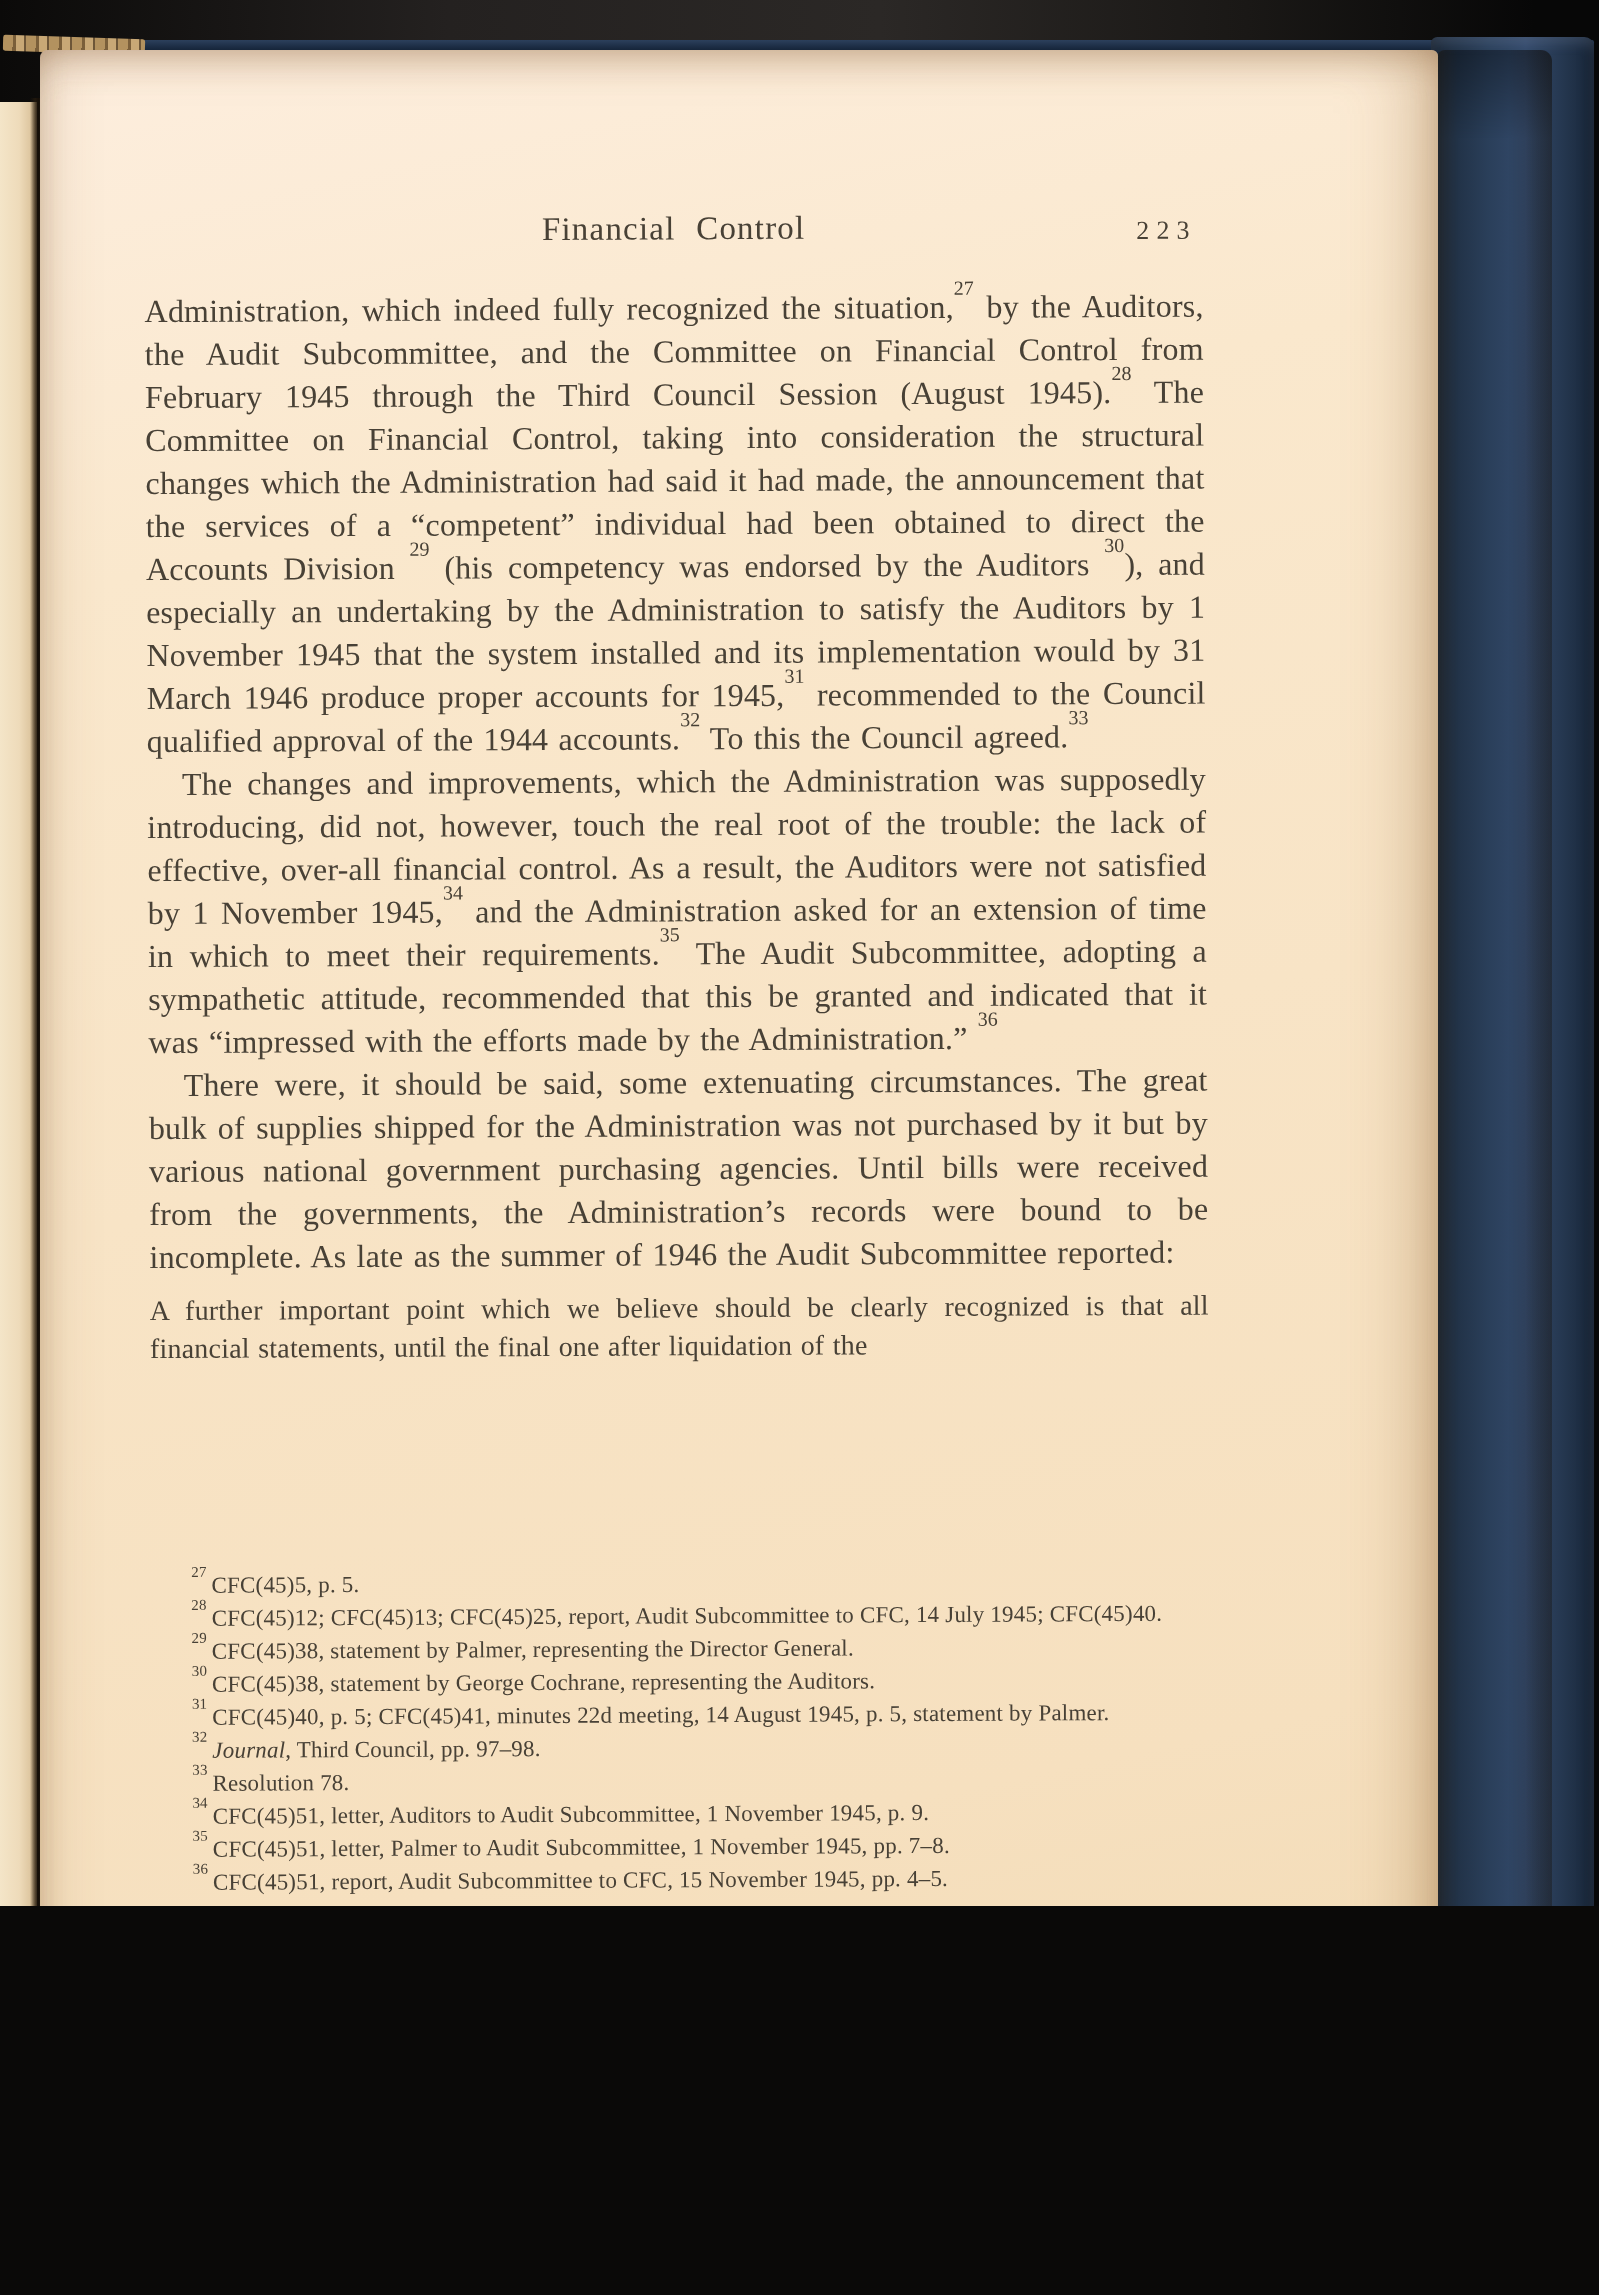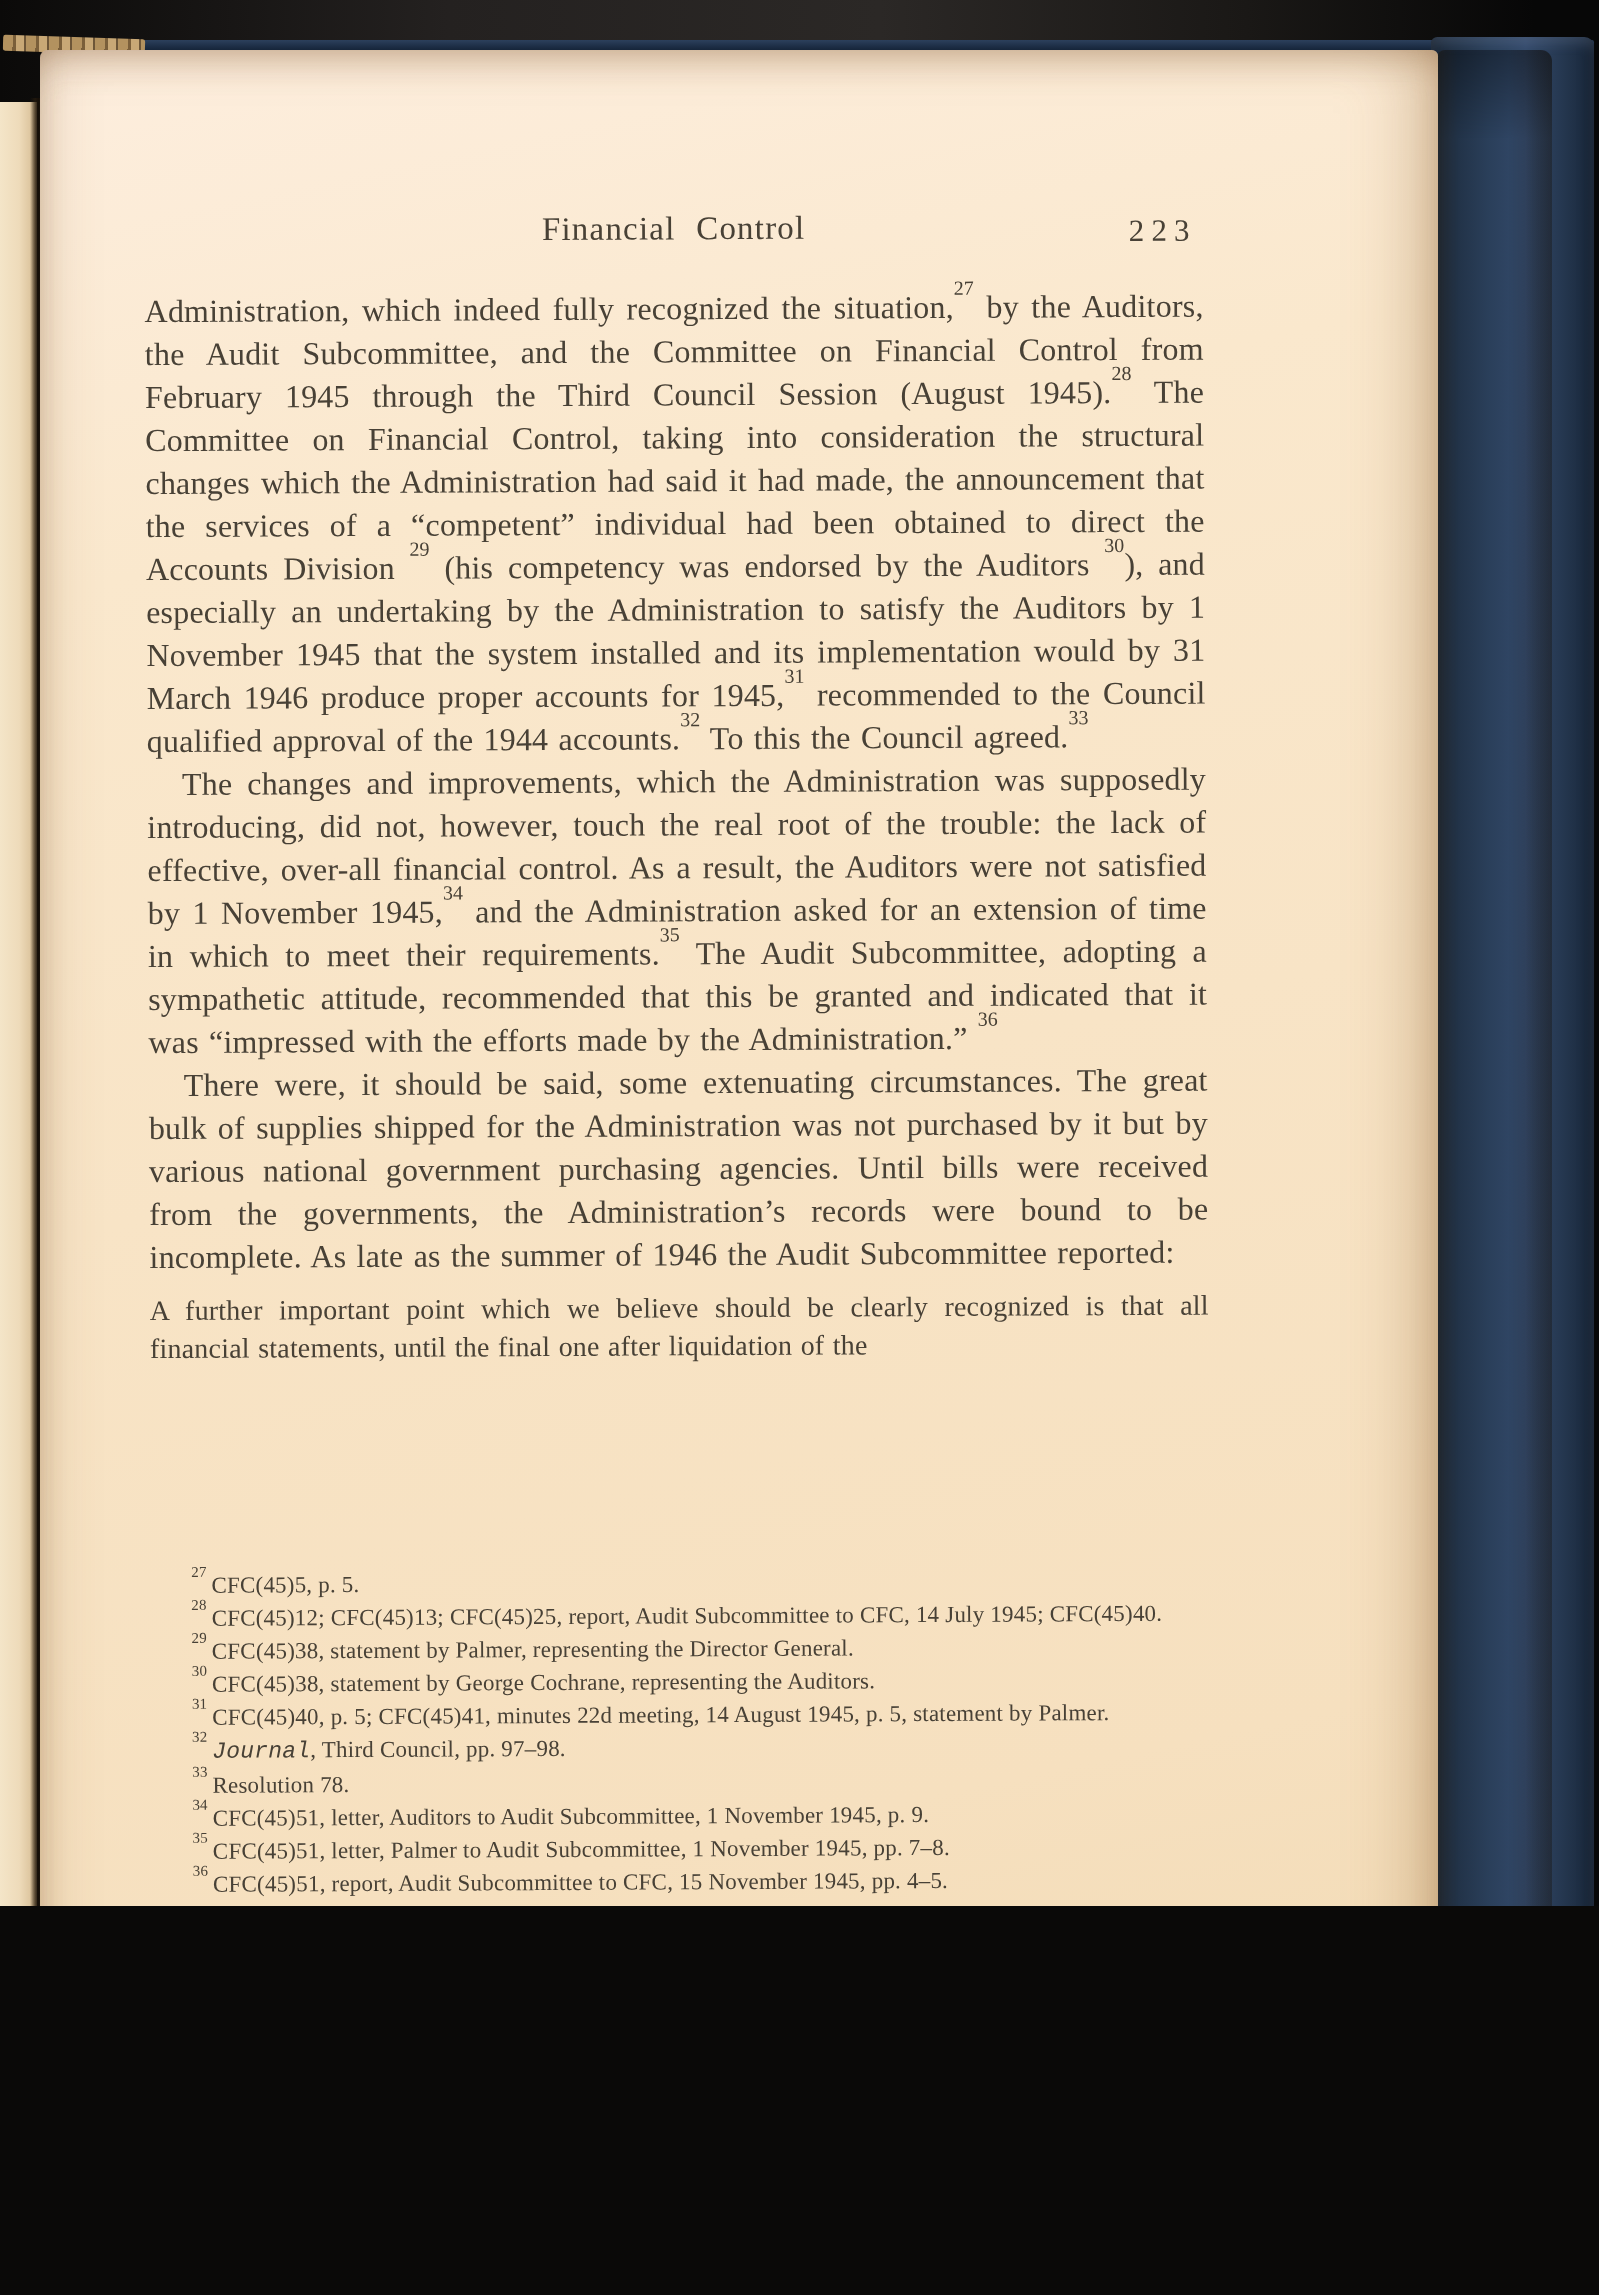--- a/index.html
+++ b/index.html
@@ -74,21 +74,21 @@
     position:absolute;inset:0;
     transform:rotate(-0.3deg);
     transform-origin:50% 42%;
     color:#484136;
   }
   .running-head{
     position:absolute;left:108px;top:159px;width:1059px;height:45px;
     font-size:33px;line-height:38px;text-align:center;
   }
   .head-title{letter-spacing:1.2px;word-spacing:11.2px;}
-  .folio{position:absolute;right:6.4px;top:4.8px;font-size:31px;letter-spacing:7.2px;}
+  .folio{position:absolute;right:6.4px;top:4.8px;font-size:26px;letter-spacing:7.2px;}
   .body-text{
     position:absolute;left:108px;top:237px;width:1059px;
     font-size:32px;line-height:43px;
     letter-spacing:0.2px;word-spacing:2px;
     text-align:justify;
   }
   .para{margin:0;}
   .para.indent{text-indent:35px;}
   .body-text sup{font-size:20px;line-height:0;position:relative;top:-11.2px;letter-spacing:0;}
   .quote{
@@ -96,21 +96,21 @@
     font-size:28px;line-height:38px;letter-spacing:0.2px;word-spacing:1.2px;
     text-align:justify;
   }
   .footnotes{
     position:absolute;left:108px;top:1516px;width:1059px;
     font-size:23px;line-height:33px;letter-spacing:0.2px;
     text-align:justify;
   }
   .fn{margin:0;text-indent:40px;}
   .fn sup{font-size:15px;line-height:0;position:relative;top:-7.2px;margin-right:4.8px;}
-  .fn i{font-style:italic;font-family:Liberation Mono, monospace;}
+  .fn i{font-style:italic;}
 </style>
 </head>
 <body>
 
 <div class="scene">
   <div class="cover-top"></div>
   <div class="cover-edge"></div>
   <div class="fore-edge"></div>
   <div class="top-sliver"></div>
   <div class="facing-strip"></div>

